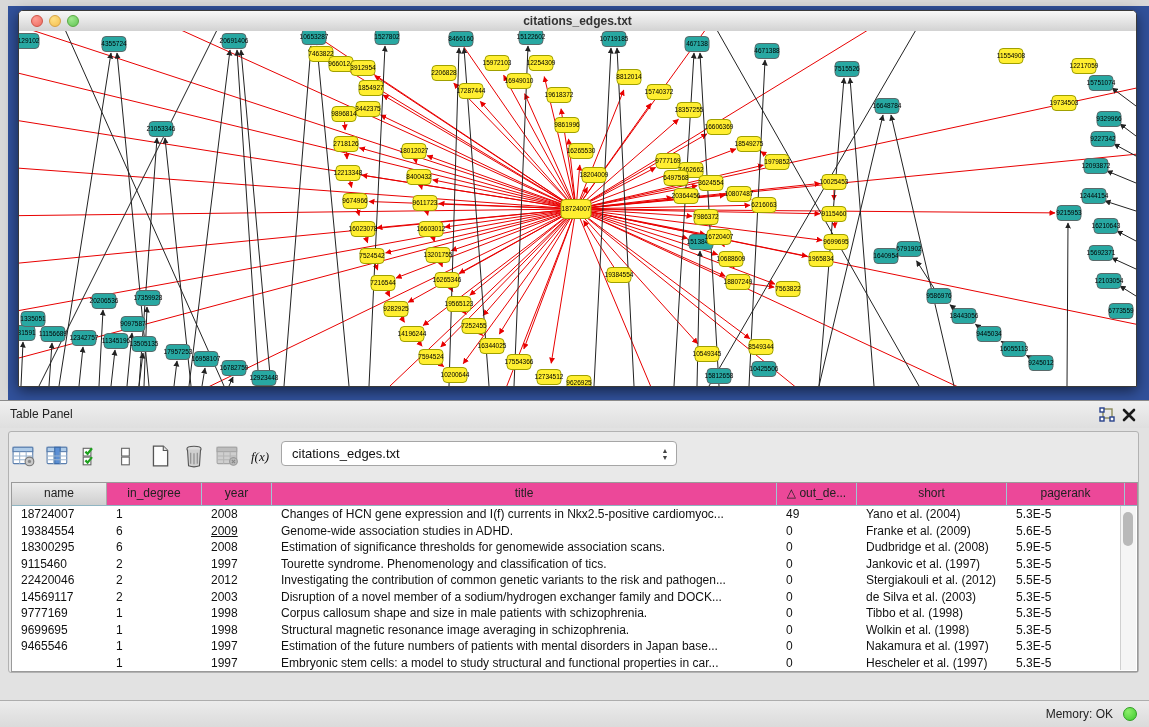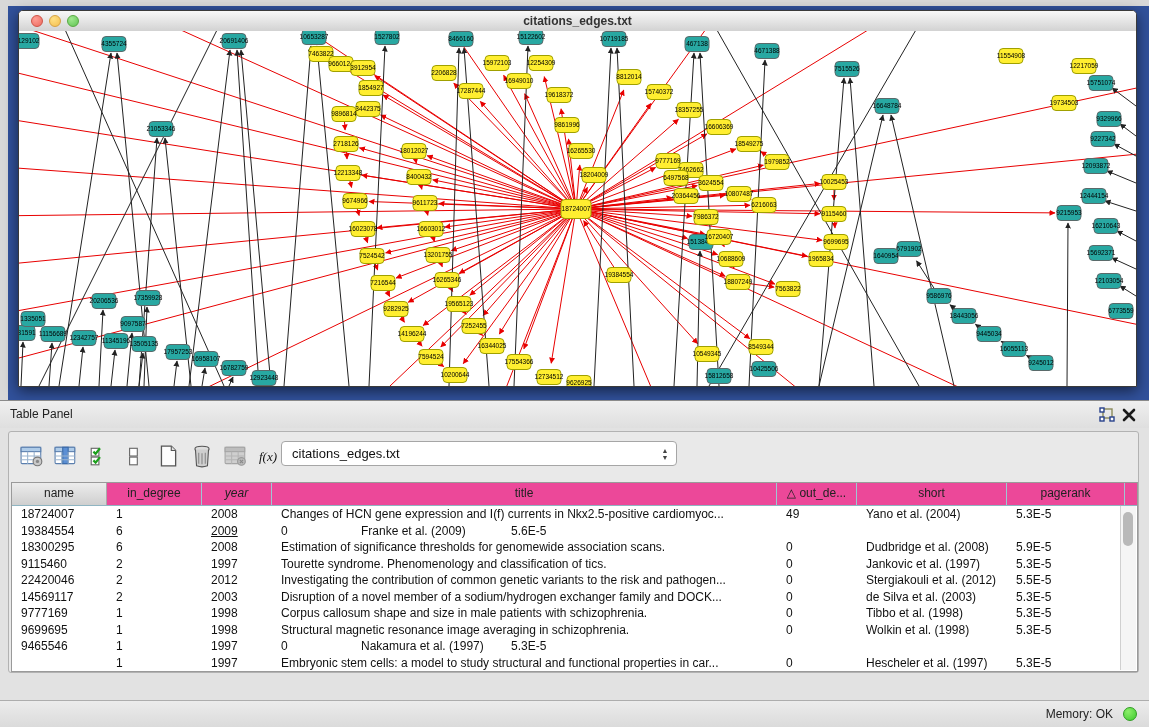--- a/index.html
+++ b/index.html
@@ -19,21 +19,21 @@
   .canvas{position:absolute;top:20px;left:0;width:1117px;height:355px;background:#fff;overflow:hidden}
   .canvas svg{display:block}
   
   .tpanel{position:absolute;left:0;top:400px;width:1149px;height:327px;background:#e2e2e2;border-top:1px solid #8a8a8a}
   .phead{position:absolute;left:0;top:0;width:100%;height:27px;background:linear-gradient(#efefef,#dfdfdf)}
   .ptitle{position:absolute;left:10px;top:0;line-height:27px;font-size:12px;color:#222}
   .pbtn{position:absolute;top:6px;width:16px;height:16px;cursor:default}
   .pbtn.float{right:34px}.pbtn.close{right:12px}
   .tcontainer{position:absolute;left:8px;top:30px;width:1131px;height:242px;background:#e9e9e9;
         border:1px solid #b2b2b2;border-radius:3px;box-sizing:border-box}
-  .toolbar{position:absolute;left:8px;top:7px;height:34px;display:flex;align-items:center}
+  .toolbar{position:absolute;left:0;top:7px;height:34px;display:flex;align-items:center}
   .tb-icon{width:30px;height:30px;margin-right:4px;display:flex;align-items:center;justify-content:center}
   .combo{position:absolute;left:272px;top:9px;width:396px;height:25px;background:#fff;border:1px solid #a6a6a6;
         border-radius:4px;font-size:13px;line-height:23px;color:#111;padding-left:10px;box-sizing:border-box}
   .combo .stepper{position:absolute;right:4px;top:3px;width:14px;height:17px;display:flex;flex-direction:column;
         align-items:center;justify-content:center;color:#444;font-size:7px;line-height:7px}
   .tbl{position:absolute;left:2px;top:50px;width:1125px;height:188px;background:#fff;border:1px solid #9a9a9a}
   .thead{display:flex;height:22px;border-bottom:1px solid #8fb5c2;background:#ec4899}
   .th{box-sizing:border-box;border-right:1px solid #9fc6d4;font-size:12px;color:#222;text-align:center;
         line-height:21px;overflow:hidden;white-space:nowrap}
   .th.gray{background:linear-gradient(#ececec,#cfcfcf);border-right:1px solid #aaa}
@@ -779,40 +779,41 @@
       <span>citations_edges.txt</span>
       <span class="stepper">
           <span>▲</span>
           <span>▼</span>
         </span>
     </div>
     <div class="tbl">
       <div class="thead" id="thead">
           <div class="th gray" style="width: 95px;">name</div>
           <div class="th" style="width: 95px;">in_degree</div>
-          <div class="th" style="width: 70px; font-style: italic;">year</div>
+          <div class="th" style="width: 70px;">year</div>
           <div class="th" style="width: 505px;">title</div>
           <div class="th" style="width: 80px;">△ out_de...</div>
           <div class="th" style="width: 150px;">short</div>
           <div class="th" style="width: 118px;">pagerank</div>
         </div>
       <div class="tbody" id="tbody">
           <div class="tr">
             <div class="td" style="width: 95px;">18724007</div>
             <div class="td" style="width: 95px;">1</div>
             <div class="td" style="width: 70px;">2008</div>
             <div class="td" style="width: 505px;">Changes of HCN gene expression and I(f) currents in Nkx2.5-positive cardiomyoc...</div>
             <div class="td" style="width: 80px;">49</div>
             <div class="td" style="width: 150px;">Yano et al. (2004)</div>
             <div class="td" style="width: 118px;">5.3E-5</div>
           </div>
           <div class="tr">
             <div class="td" style="width: 95px;">19384554</div>
             <div class="td" style="width: 95px;">6</div>
             <div class="td" style="width: 70px; text-decoration: underline;">2009</div>
+            <div class="td" style="width: 505px;">Genome-wide association studies in ADHD.</div>
             <div class="td" style="width: 80px;">0</div>
             <div class="td" style="width: 150px;">Franke et al. (2009)</div>
             <div class="td" style="width: 118px;">5.6E-5</div>
           </div>
           <div class="tr">
             <div class="td" style="width: 95px;">18300295</div>
             <div class="td" style="width: 95px;">6</div>
             <div class="td" style="width: 70px;">2008</div>
             <div class="td" style="width: 505px;">Estimation of significance thresholds for genomewide association scans.</div>
             <div class="td" style="width: 80px;">0</div>
@@ -861,20 +862,21 @@
             <div class="td" style="width: 70px;">1998</div>
             <div class="td" style="width: 505px;">Structural magnetic resonance image averaging in schizophrenia.</div>
             <div class="td" style="width: 80px;">0</div>
             <div class="td" style="width: 150px;">Wolkin et al. (1998)</div>
             <div class="td" style="width: 118px;">5.3E-5</div>
           </div>
           <div class="tr">
             <div class="td" style="width: 95px;">9465546</div>
             <div class="td" style="width: 95px;">1</div>
             <div class="td" style="width: 70px;">1997</div>
+            <div class="td" style="width: 505px;">Estimation of the future numbers of patients with mental disorders in Japan base...</div>
             <div class="td" style="width: 80px;">0</div>
             <div class="td" style="width: 150px;">Nakamura et al. (1997)</div>
             <div class="td" style="width: 118px;">5.3E-5</div>
           </div>
           <div class="tr">
             <div class="td" style="width: 95px; margin-top: 29px;">9463627</div>
             <div class="td" style="width: 95px;">1</div>
             <div class="td" style="width: 70px;">1997</div>
             <div class="td" style="width: 505px;">Embryonic stem cells: a model to study structural and functional properties in car...</div>
             <div class="td" style="width: 80px;">0</div>

